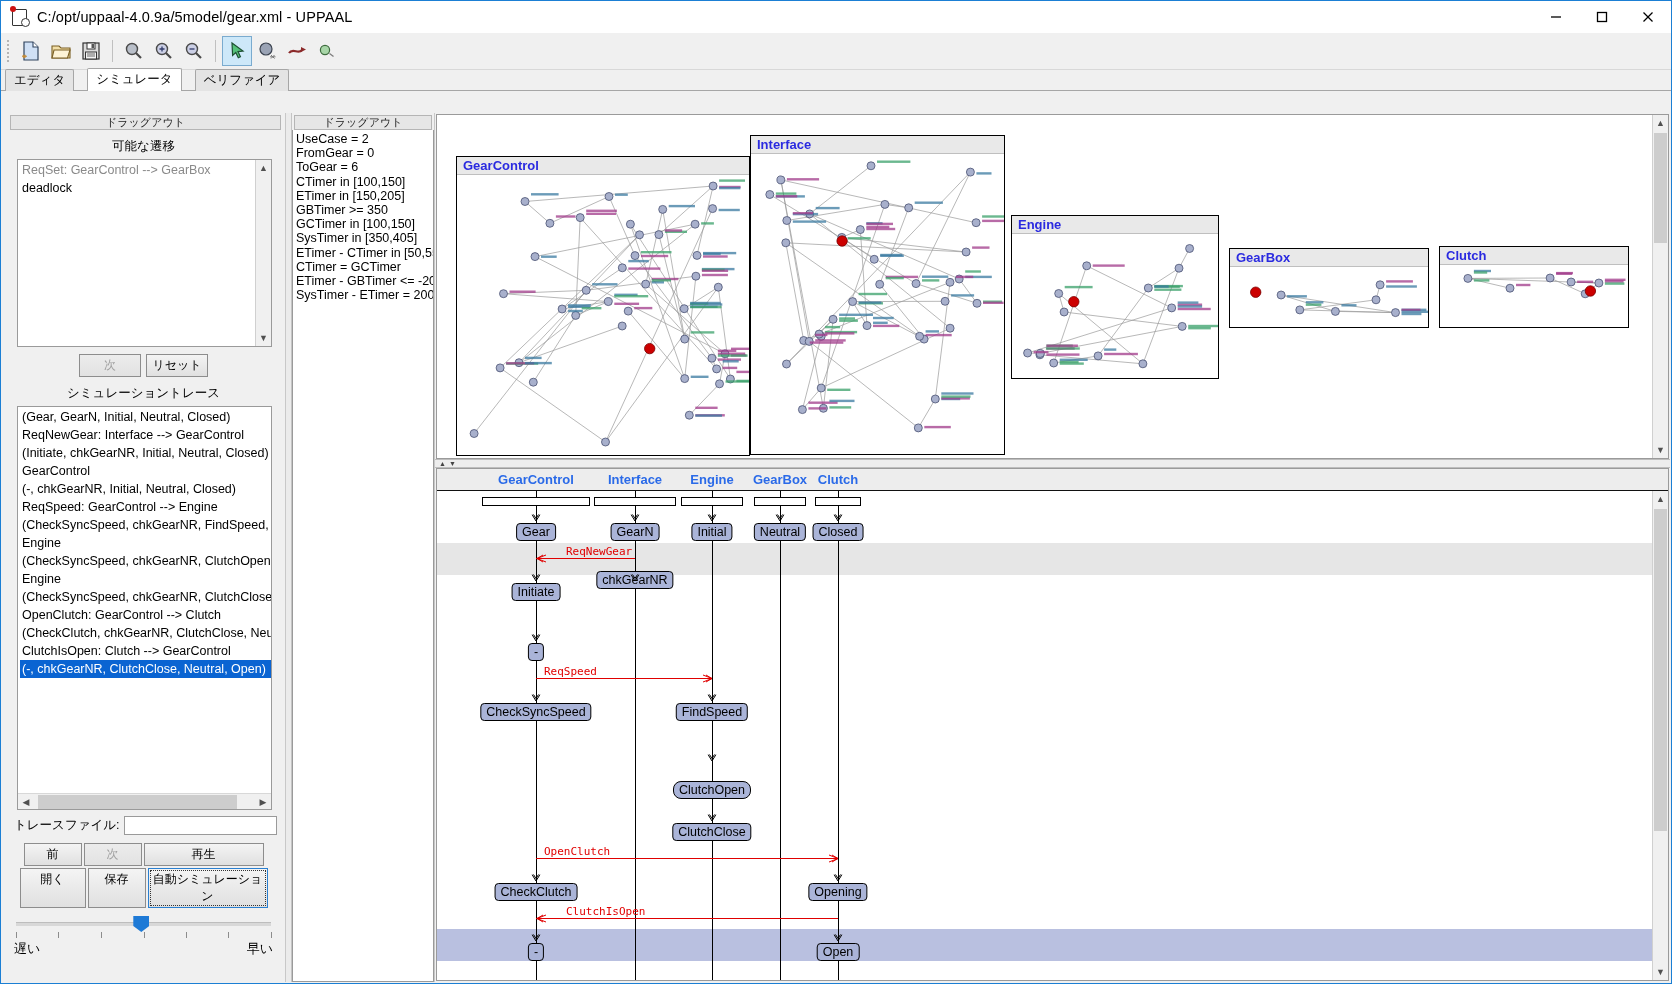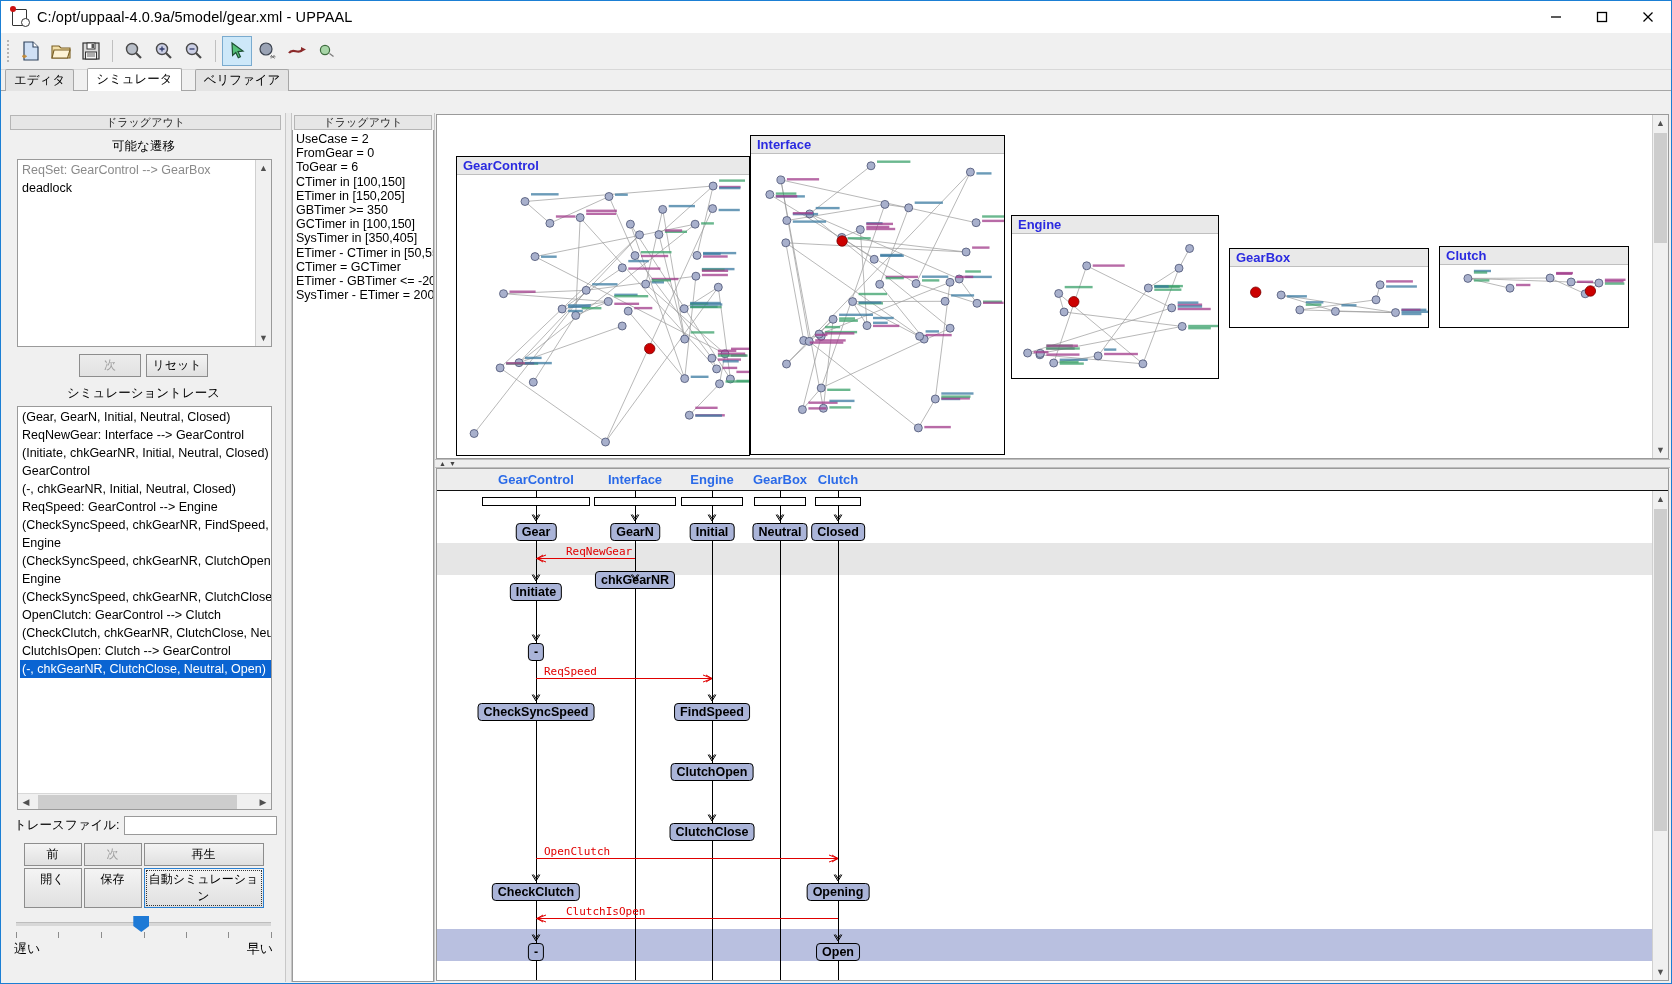--- a/index.html
+++ b/index.html
@@ -133,21 +133,21 @@
   .mschdr{height:22px;background:#ededed;border-bottom:1px solid #111;
           position:relative;box-sizing:border-box;}
   .mschdr span{position:absolute;top:3px;color:#2a6ae8;font-weight:bold;font-size:13px;
                transform:translateX(-50%);white-space:nowrap;}
   .mscbody{position:absolute;left:0;right:16px;top:22px;bottom:0;overflow:hidden;background:#fff;}
   .lifeline{position:absolute;width:1px;background:#000;top:0;}
   .caphat{position:absolute;height:9px;border:1px solid #000;background:#fff;
           transform:translateX(-50%);box-sizing:border-box;}
   .state{position:absolute;background:#aab4d8;border:1px solid #000;border-radius:4px;
          font-size:12.5px;line-height:16px;height:18px;padding:0 5px;
-         transform:translateX(-50%);white-space:nowrap;box-sizing:border-box;text-align:right;font-weight:bold;}
+         transform:translateX(-50%);white-space:nowrap;box-sizing:border-box;text-align:right;}
   .msg{position:absolute;height:1px;background:#e00000;}
   .msglbl{position:absolute;color:#e00000;font-size:11px;white-space:nowrap;
           font-family:"DejaVu Sans Mono",monospace;}
   .band{position:absolute;left:0;right:0;background:#e6e6e6;}
   .band.sel{background:#b9c0e0;}
   .arrowdn{position:absolute;width:9px;height:8px;transform:translateX(-50%);}
 
   svg{display:block;}
 </style>
 </head>
@@ -320,21 +320,21 @@
         <div class="lbl">トレースファイル:</div>
         <div class="tfinput"></div>
       </div>
 
       <div class="btnrow" style="margin-top:8px;gap:2px;">
         <div class="btn" style="width:58px;">前</div>
         <div class="btn dis" style="width:58px;">次</div>
         <div class="btn" style="width:120px;">再生</div>
       </div>
       <div class="btnrow" style="margin-top:2px;gap:2px;">
-        <div class="btn" style="width:58px;">開く</div>
+        <div class="btn" style="width:66px;">開く</div>
         <div class="btn" style="width:58px;">保存</div>
         <div class="btn focus" style="width:120px;">自動シミュレーション</div>
       </div>
 
       <div class="slider">
         <div class="track"></div>
         <div class="thumb" style="left:46%;"></div>
       </div>
       <div class="ticks">
         <i style="left:0%"></i>
@@ -878,21 +878,21 @@
                 <path d="M2 0.5 L4.5 4.5 L7 0.5" fill="none" stroke="#000" stroke-width="1"></path>
               </svg>
             </div>
             <div class="state" style="left: 275px; top: 212px;">FindSpeed</div>
             <div class="arrowdn" style="left: 275px; top: 203px;">
               <svg width="9" height="9">
                 <path d="M0.5 0.5 L4.5 7 L8.5 0.5" fill="none" stroke="#000" stroke-width="1"></path>
                 <path d="M2 0.5 L4.5 4.5 L7 0.5" fill="none" stroke="#000" stroke-width="1"></path>
               </svg>
             </div>
-            <div class="state" style="left: 275px; top: 272px;">ClutchOpen</div>
+            <div class="state" style="left: 275px; top: 290px; border-radius: 8px;">ClutchOpen</div>
             <div class="arrowdn" style="left: 275px; top: 263px;">
               <svg width="9" height="9">
                 <path d="M0.5 0.5 L4.5 7 L8.5 0.5" fill="none" stroke="#000" stroke-width="1"></path>
                 <path d="M2 0.5 L4.5 4.5 L7 0.5" fill="none" stroke="#000" stroke-width="1"></path>
               </svg>
             </div>
             <div class="state" style="left: 275px; top: 332px;">ClutchClose</div>
             <div class="arrowdn" style="left: 275px; top: 323px;">
               <svg width="9" height="9">
                 <path d="M0.5 0.5 L4.5 7 L8.5 0.5" fill="none" stroke="#000" stroke-width="1"></path>

